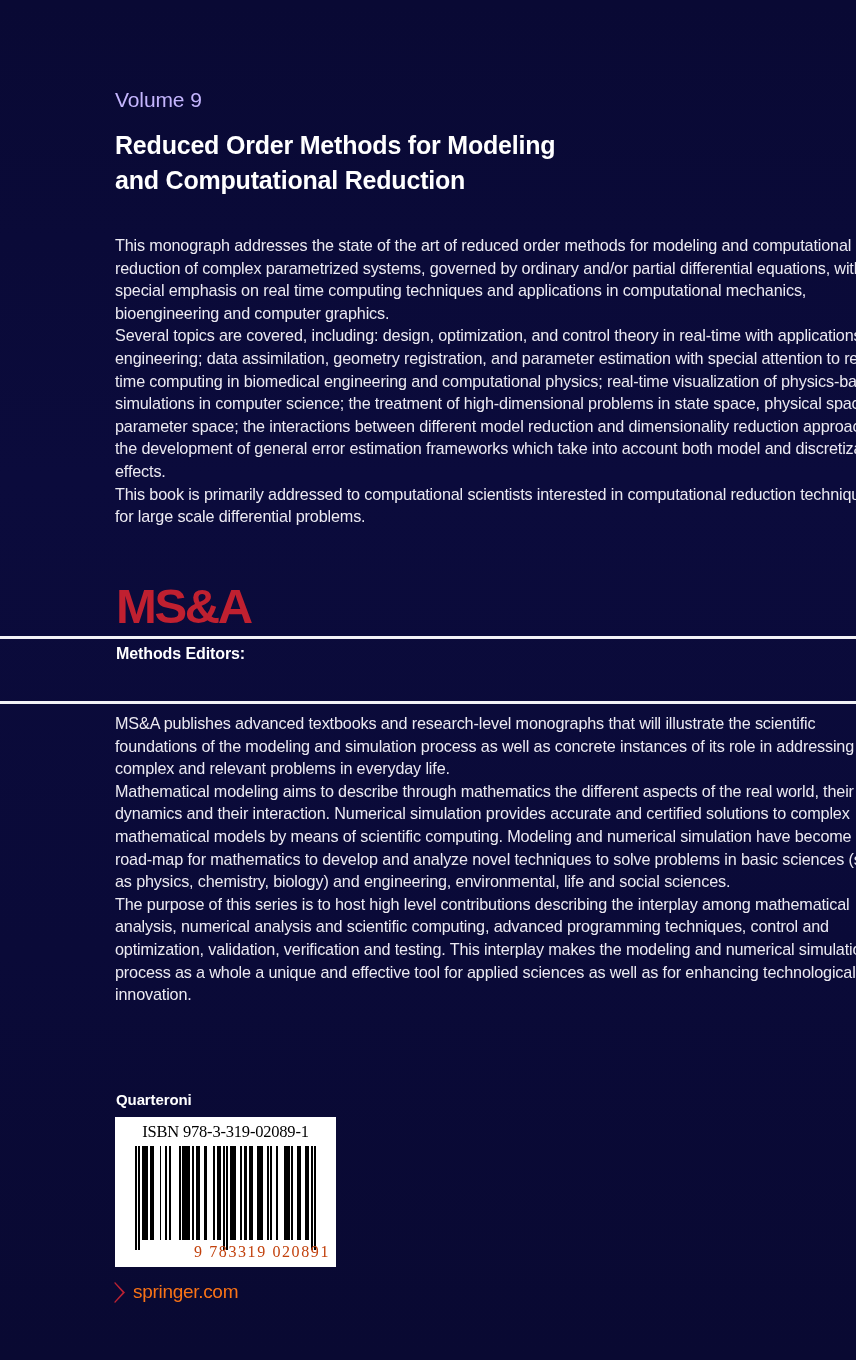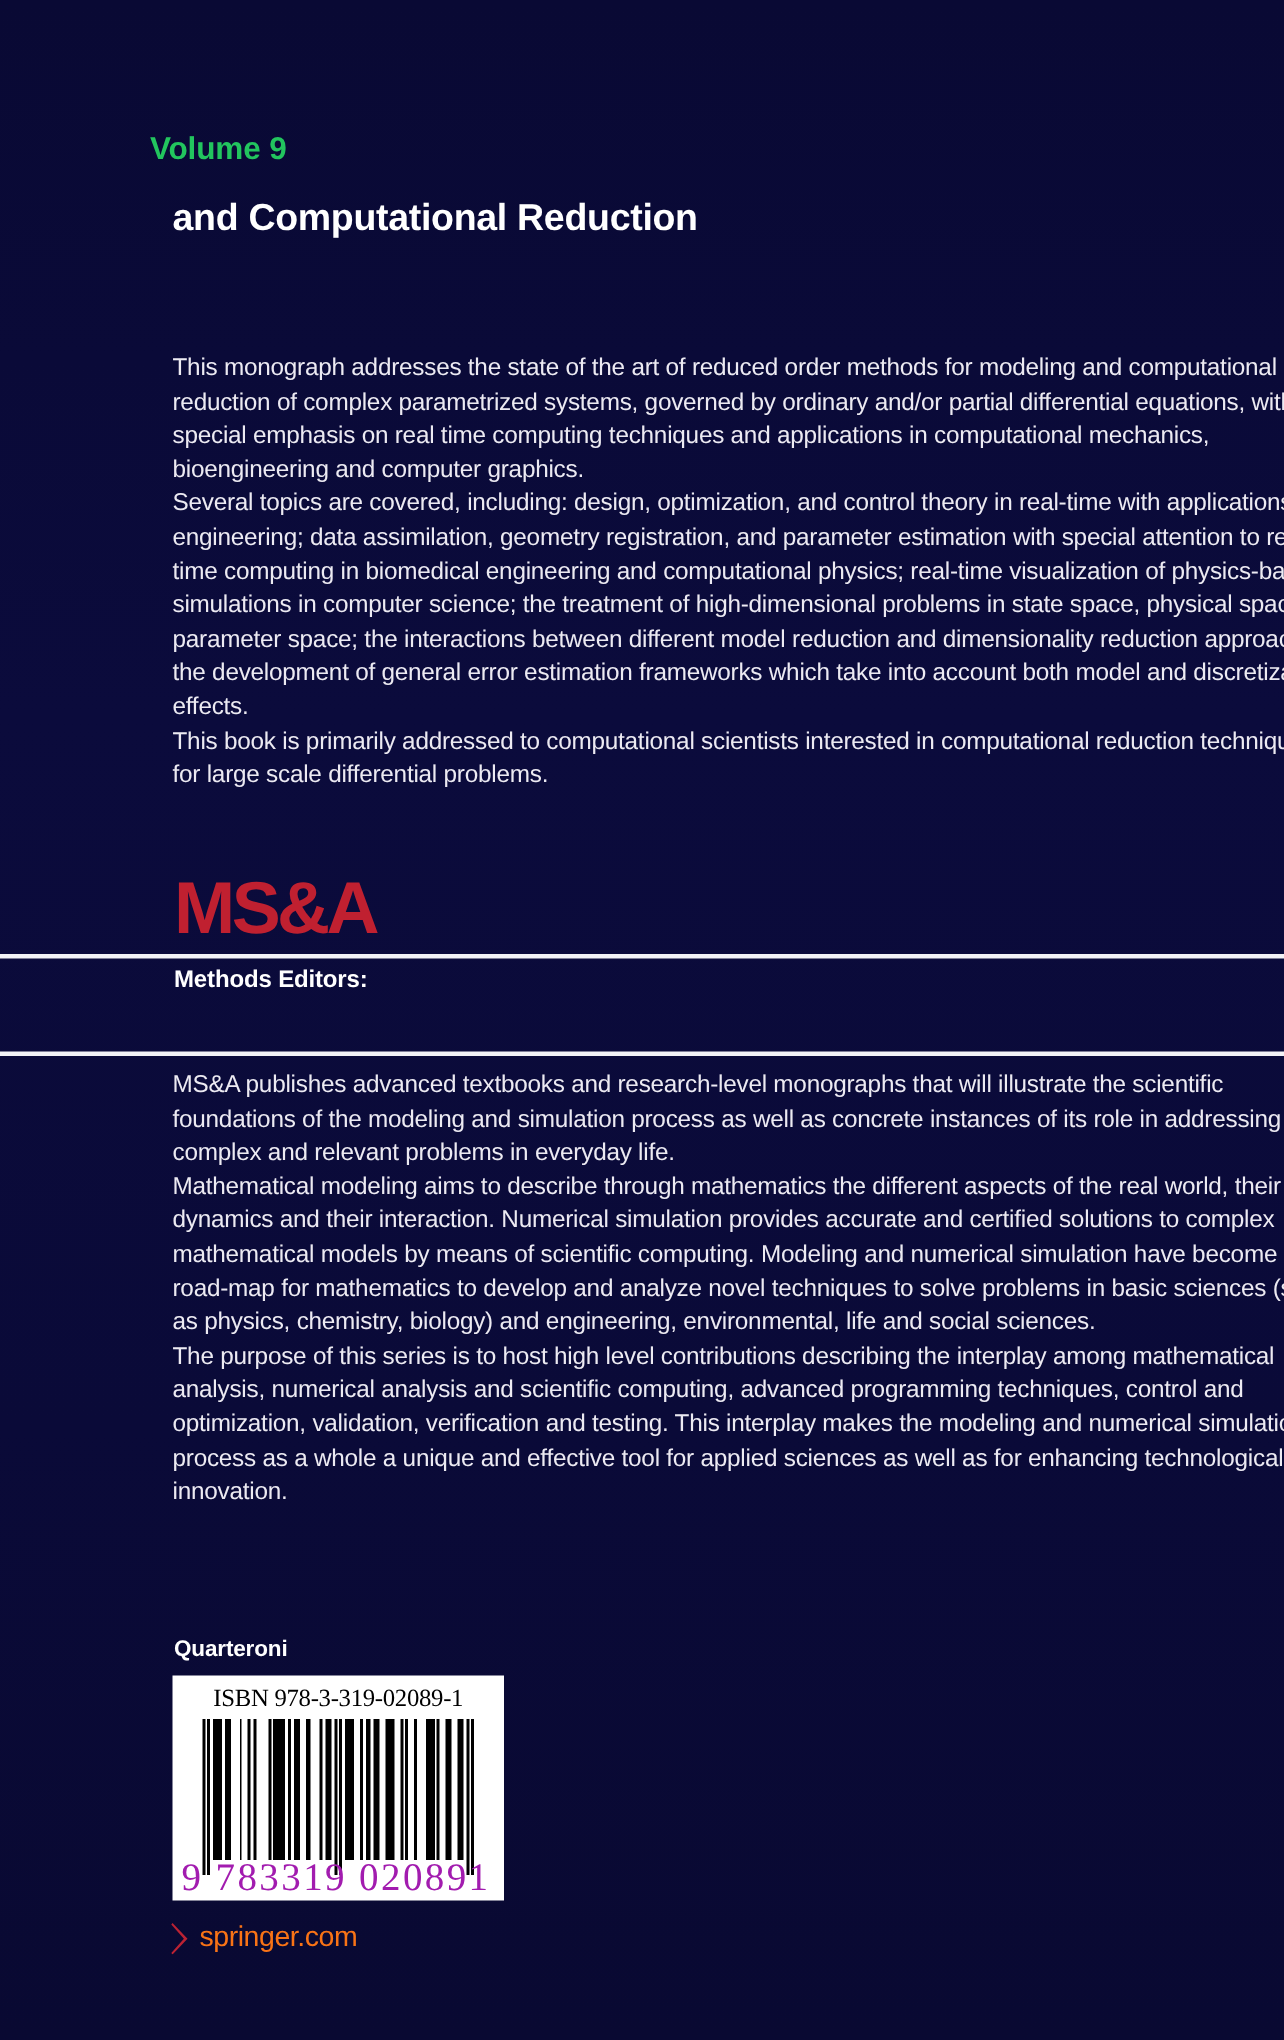--- a/index.html
+++ b/index.html
@@ -24,27 +24,27 @@
     content: "";
     position: absolute;
     inset: 0;
     background: linear-gradient(180deg, #090934 0%, #0b0b3c 35%, #0a0a38 70%, #090932 100%);
     pointer-events: none;
   }
   .cover > * { position: relative; z-index: 1; }
 
   
   .volume {
-    color: #22c55e;
+    color: #c4b5fd;
     font-size: 21px;
-    font-weight: bold;
+    font-weight: normal;
     letter-spacing: -0.1px;
     position: absolute;
     top: 88px;
-    left: 100px;
+    left: 115px;
   }
   .title {
     position: absolute;
     top: 128px;
     left: 115px;
     right: 10px;
     color: #ffffff;
     font-size: 25px;
     font-weight: bold;
     line-height: 35px;
@@ -174,25 +174,25 @@
     justify-content: center;
     gap: 0;
     margin-top: 4px;
     padding: 0 12px;
   }
   .bars span {
     display: block;
     background: #000;
   }
   .ean-digits {
-    color: #a21caf;
+    color: #c2410c;
     font-family: "Liberation Serif", serif;
-    font-size: 26px;
+    font-size: 16px;
     letter-spacing: 1.6px;
-    text-align: left;
+    text-align: right;
     line-height: 25px;
     white-space: nowrap;
     margin-top: -1px;
   }
 
   
   .springer {
     position: absolute;
     top: 1281px;
     left: 114px;
@@ -212,20 +212,21 @@
   }
 </style>
 </head>
 <body>
 
 <div class="cover">
 
   <div class="volume">Volume 9</div>
 
   <div class="title">
+    <span class="line">Reduced Order Methods for Modeling</span>
     <span class="line">and Computational Reduction</span>
   </div>
 
 
   <div class="blurb">
     <p>This monograph addresses the state of the art of reduced order methods for modeling and computational reduction of complex parametrized systems, governed by ordinary and/or partial differential equations, with a special emphasis on real time computing techniques and applications in computational mechanics, bioengineering and computer graphics.</p>
     <p>Several topics are covered, including: design, optimization, and control theory in real-time with applications in engineering;  data assimilation, geometry registration, and parameter estimation with special attention to real-time computing in biomedical engineering and computational physics; real-time visualization of physics-based simulations in computer science; the treatment of high-dimensional problems in state space, physical space, or parameter space; the interactions between different model reduction and dimensionality reduction approaches;  the development of general error estimation frameworks which take into account both model and discretization effects.</p>
     <p>This book is primarily addressed to computational scientists interested in computational reduction techniques for large scale differential problems.</p>
   </div>
 

